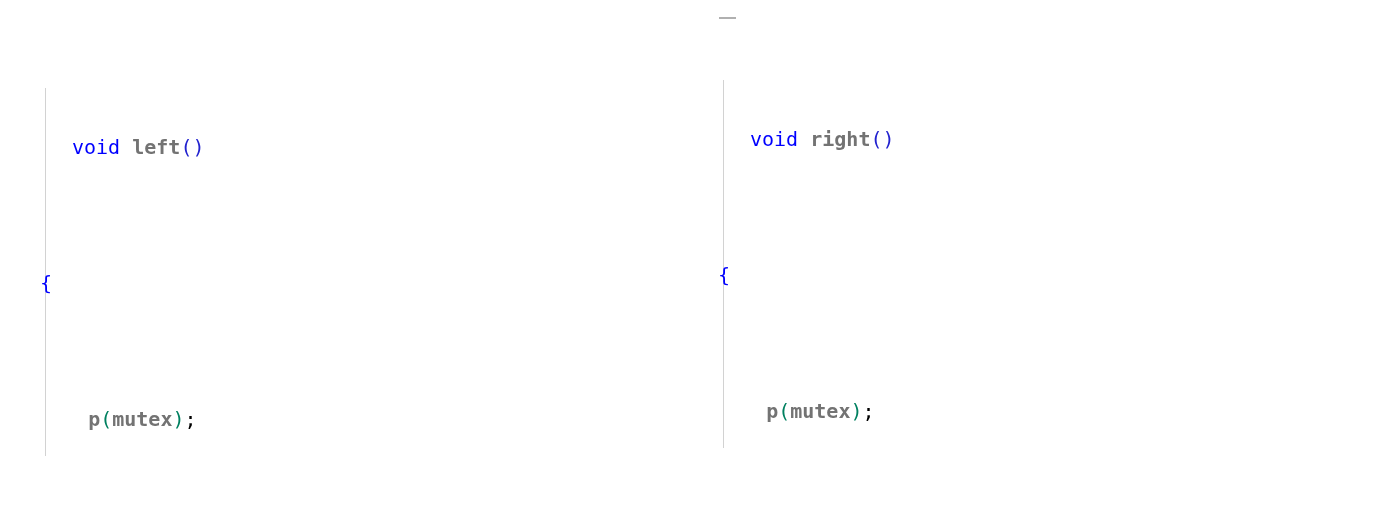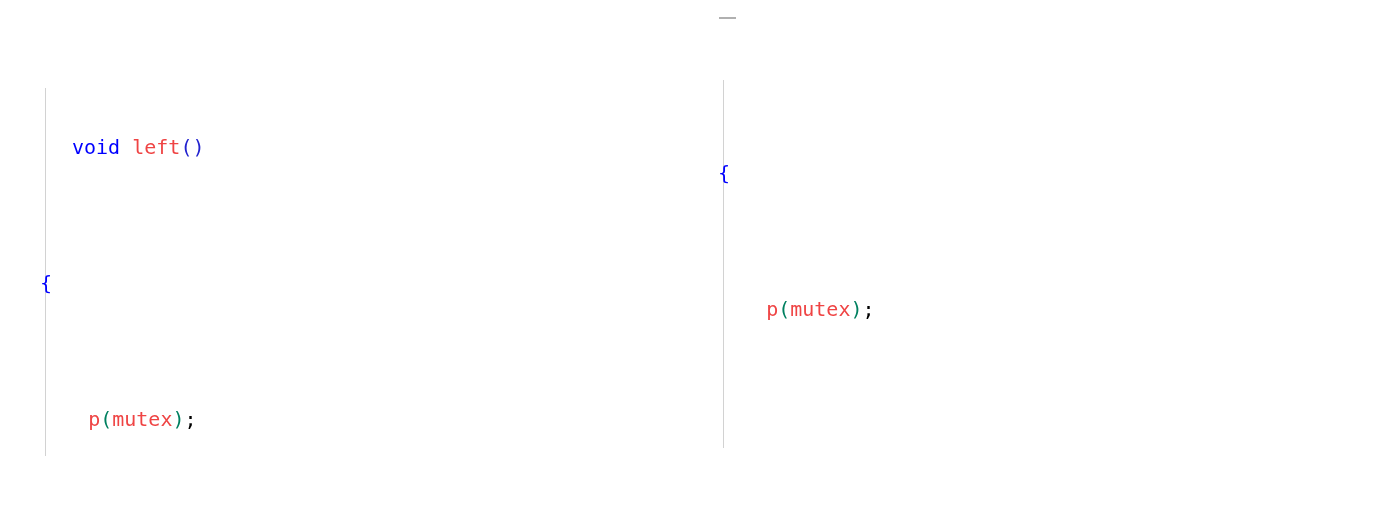--- a/index.html
+++ b/index.html
@@ -51,21 +51,21 @@
     height: 34px;
   }
 
   .indent { display: inline-block; width: 4ch; }
 
   
   .kw        { color: #0000ff; margin-left: 32px; }  
   .brace     { color: #0000ff; }  
   .declparen { color: #2323cf; }  
   .paren     { color: #008060; }  
-  .id        { color: #ef4444; }  
+  .id        { color: #737373; font-weight: bold; }  
   .punc      { color: #000000; }
 </style>
 </head>
 <body>
 
 <div class="indent-guide" id="guide-left"></div>
 
 <div class="code-pane" id="pane-left">
 
   <span class="line"><span class="kw">void</span><span> </span><span class="id">left</span><span class="declparen">()</span></span>
@@ -96,20 +96,21 @@
 
   
 </div>
 
 <div class="fold-marker" id="fold-marker-right"></div>
 
 <div class="indent-guide" id="guide-right"></div>
 
 <div class="code-pane" id="pane-right">
 
+  <span class="line"><span class="kw">void</span><span> </span><span class="id">right</span><span class="declparen">()</span></span>
 
   <span class="line"><span class="brace">{</span></span>
 
   <span class="line"><span class="indent"></span><span class="id">p</span><span class="paren">(</span><span class="id">mutex</span><span class="paren">)</span><span class="punc">;</span></span>
 
   
 
   
 
   

